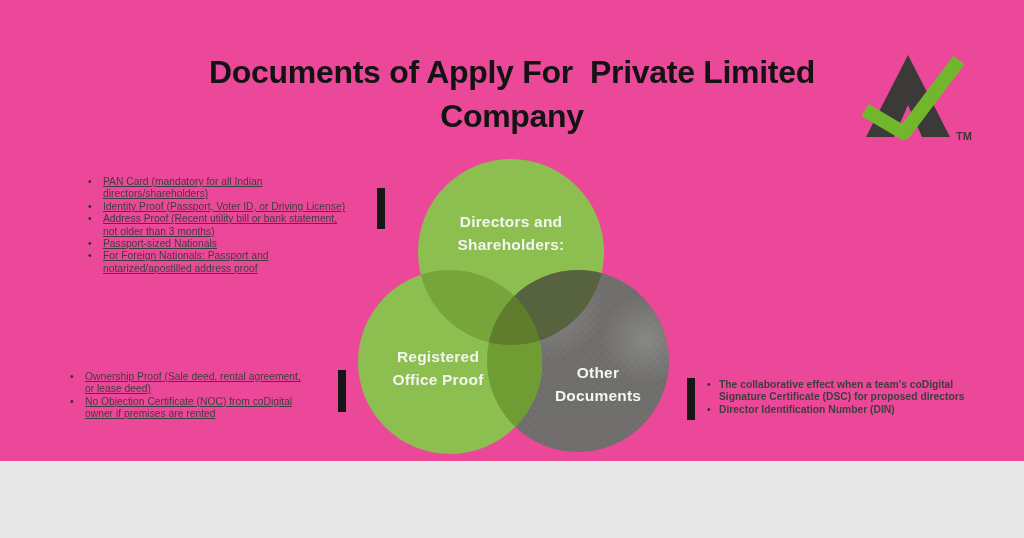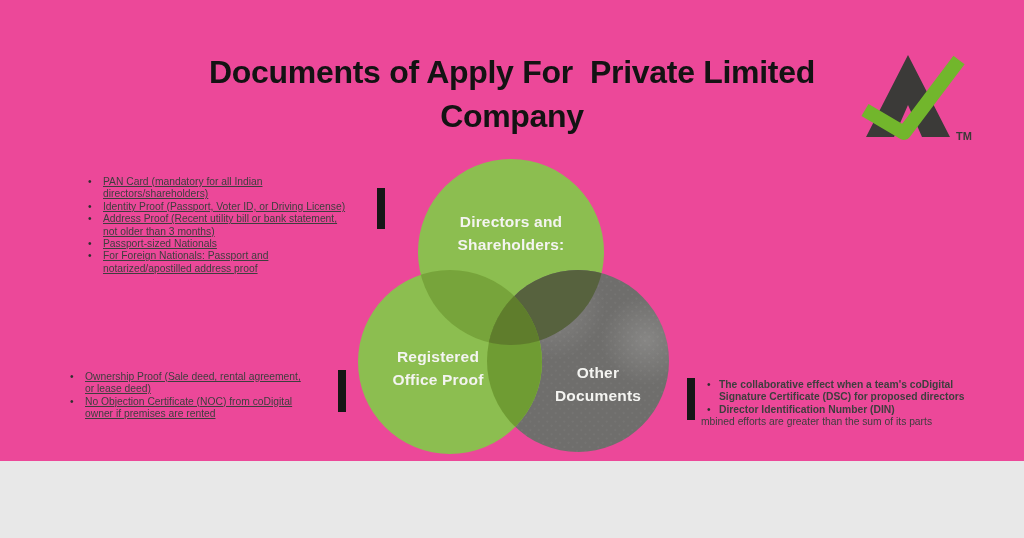--- a/index.html
+++ b/index.html
@@ -148,21 +148,20 @@
   <div class="list right-side align-left">
     <div class="li">
       <span class="bullet">•</span>
       <span class="txt">The collaborative effect when a team's coDigital
 Signature Certificate (DSC) for proposed directors</span>
     </div>
     <div class="li">
       <span class="bullet">•</span>
       <span class="txt">Director Identification Number (DIN)</span>
     </div>
-    <div class="trail">mbined efforts are greater than the sum of its parts</div>
   </div>
 
   <div class="bar b1"></div>
   <div class="bar b2"></div>
   <div class="bar b3"></div>
 
   <svg class="logo" width="128" height="98" viewBox="0 0 128 98">
     <path d="M55,9 L97,91 L69,91 L55,59 L41,91 L13,91 Z" fill="#3B3A38"></path>
     <path d="M12,64 L51,87 L106,14" fill="none" stroke-width="14" stroke-linejoin="round" stroke-linecap="butt" stroke="#72B62C"></path>
     <text x="103" y="94" font-size="11" font-weight="700" fill="#3B3A38">TM</text>

